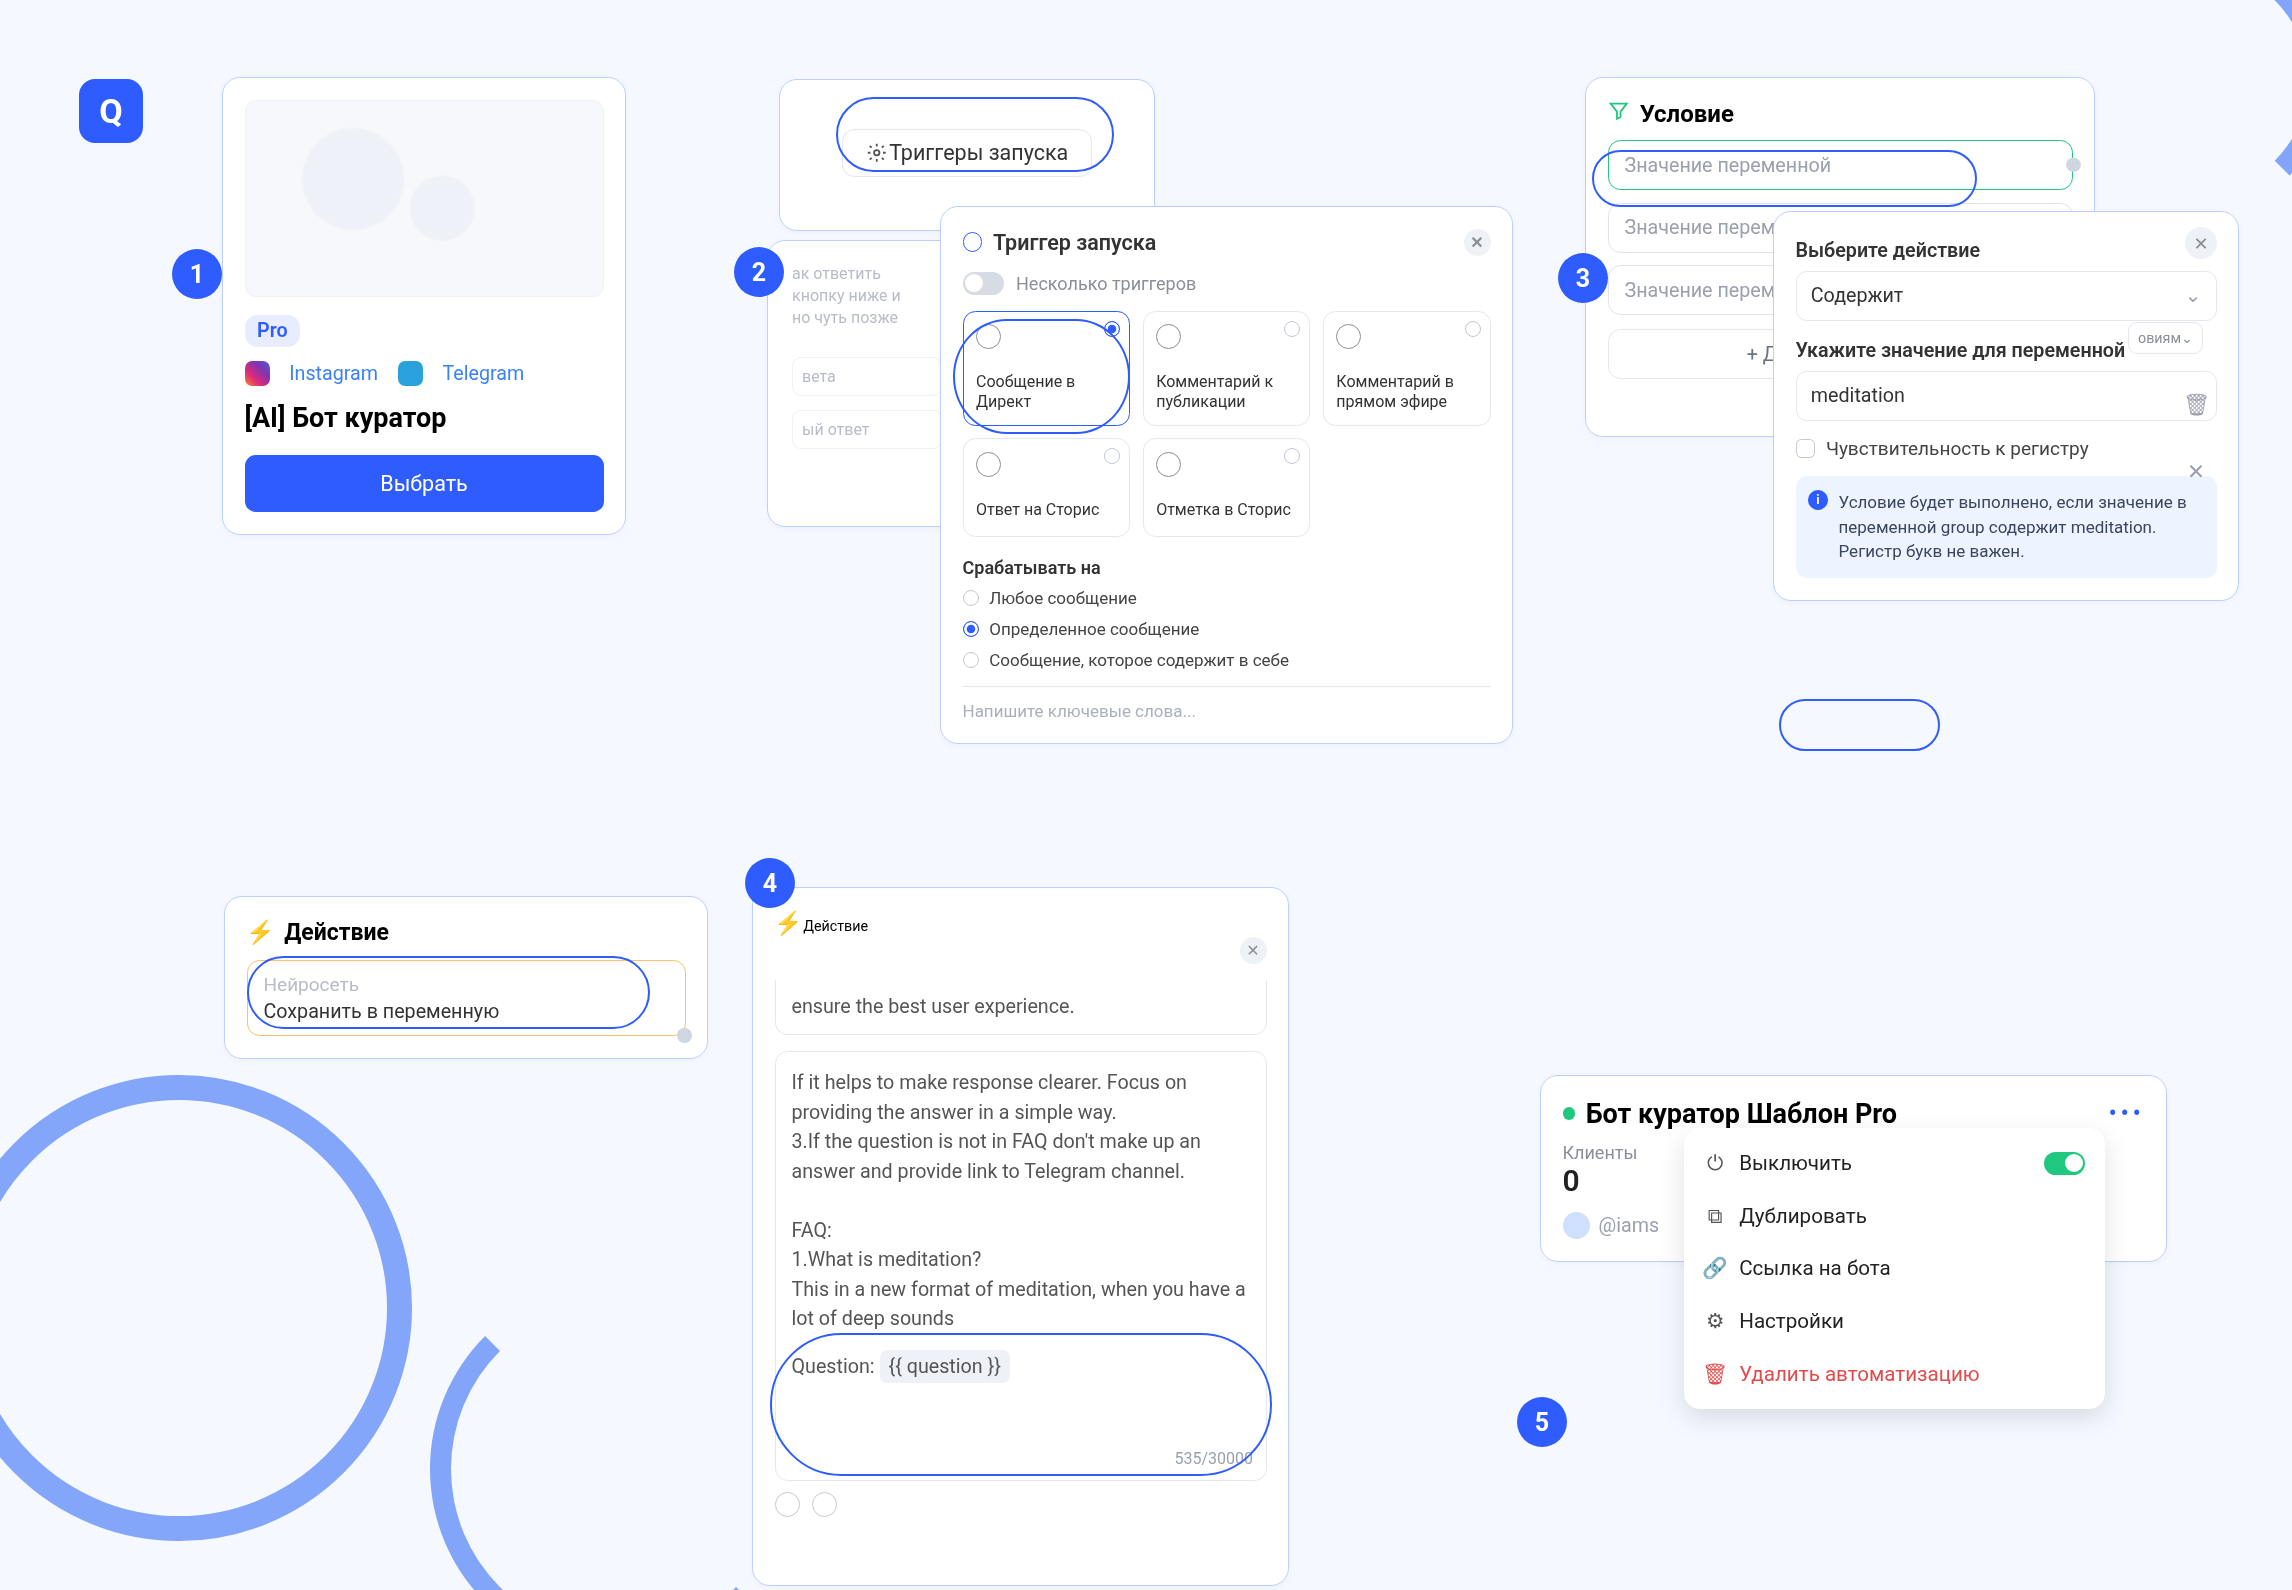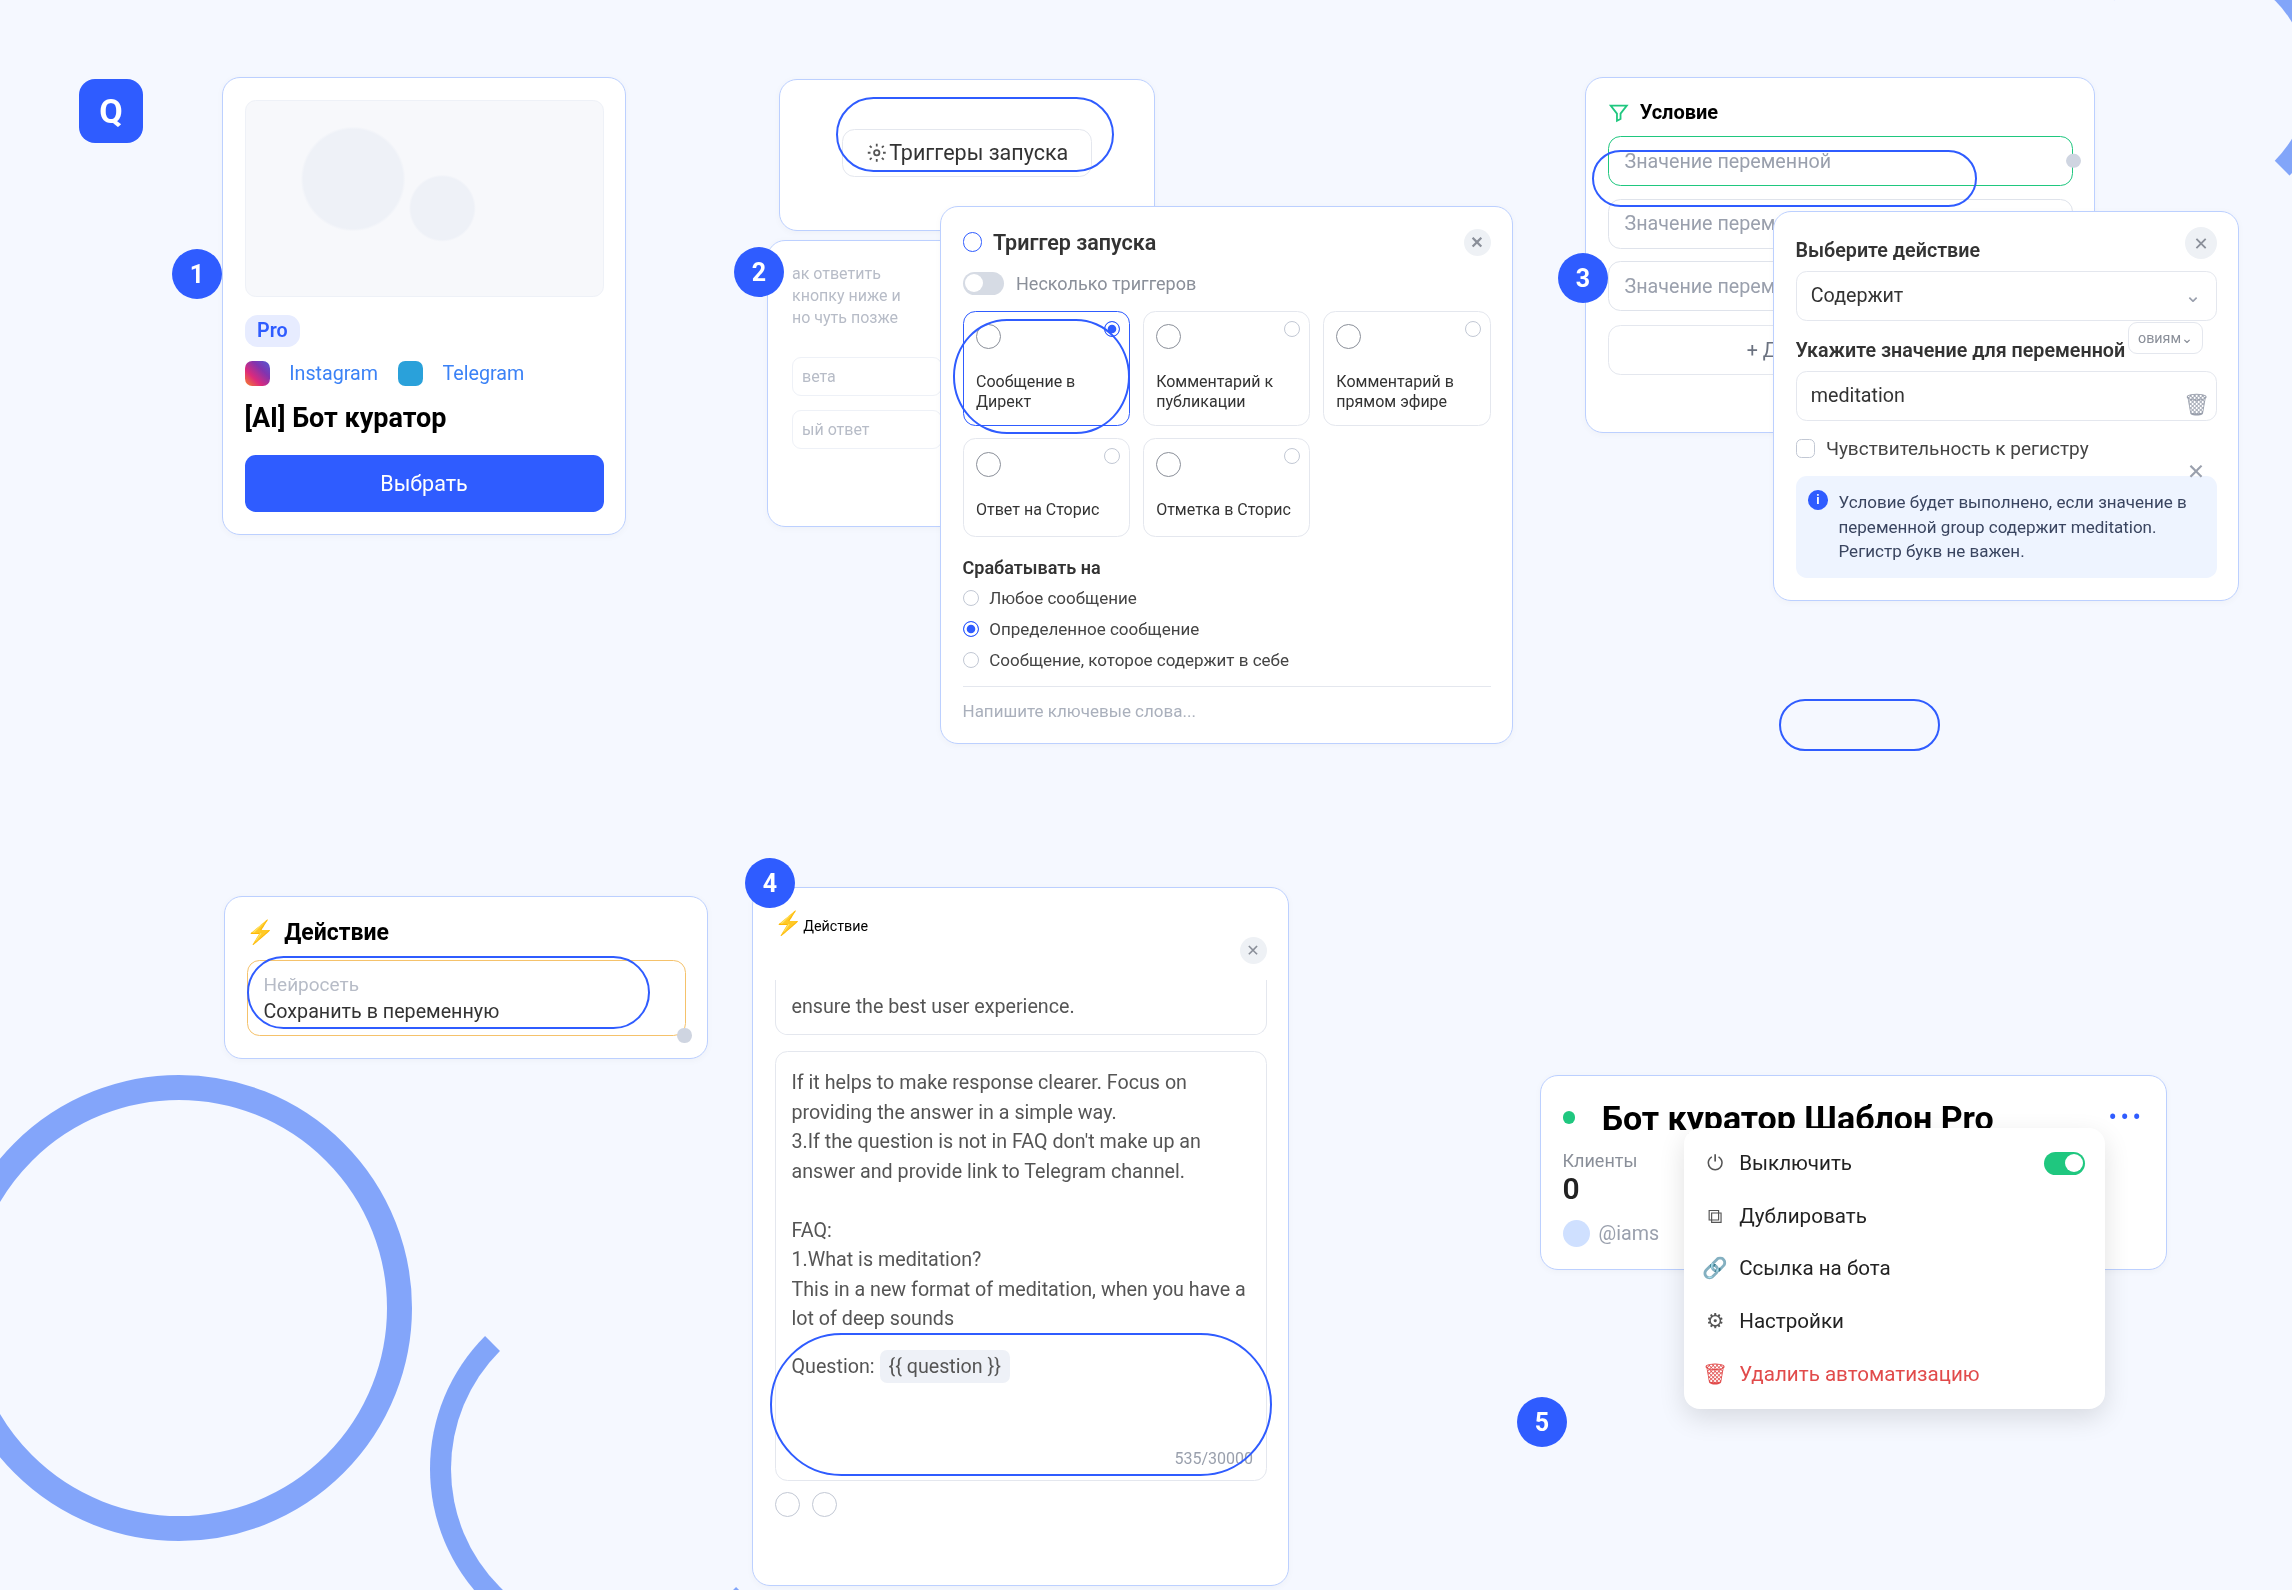--- a/index.html
+++ b/index.html
@@ -69,21 +69,21 @@
   .tcell.selected .radio{border-color:#2f5cff;background:#2f5cff;box-shadow:inset 0 0 0 2.7px #fff;}
   .tcell .tico{width:25px;height:25px;border:1.8px solid #8a8f99;border-radius:50%;display:block;margin-bottom:23px;}
   .tcell .tlabel{font-size:16px;color:#333;line-height:1.25;}
   .subhdr{font-size:18px;font-weight:600;margin-top:19.7px;color:#333;}
   .radio-row{display:flex;align-items:center;gap:10.7px;margin-top:10.7px;font-size:17px;color:#444;}
   .radio-row .r{width:16px;height:16px;border:1.8px solid #c2c8d4;border-radius:50%;}
   .radio-row.sel .r{border-color:#2f5cff;background:#2f5cff;box-shadow:inset 0 0 0 2.7px #fff;}
   .kw-input{margin-top:16px;border-top:0.9px solid #e4e7ee;padding-top:14.3px;color:#aab0bc;font-size:17px;}
   
   #card3a { left:1585px; top:77px; width:510px;}
-  #card3a .hdr3{display:flex;align-items:flex-end;gap:10.7px;font-size:20px;font-weight:700;}
+  #card3a .hdr3{display:flex;align-items:flex-start;gap:10.7px;font-size:24px;font-weight:700;}
   .funnel{width:21.5px;height:21.5px;}
   .cond-row{border:1.8px solid #dfe3eb;border-radius:12.5px;padding:12.5px 16px;margin-top:12.5px;color:#9aa0ad;font-size:19.7px;position:relative;}
   .cond-row.active{border-color:#1fc77f;}
   .cond-row .port{position:absolute;right:-9px;top:50%;transform:translateY(-50%);width:14.3px;height:14.3px;border-radius:50%;background:#cfd5e1;}
   .add-cond{margin-top:14.3px;border:0.9px solid #e4e7ee;border-radius:12.5px;text-align:center;padding:12.5px;color:#6b7280;font-size:19.7px;}
   .nomatch{margin-top:14.3px;text-align:right;color:#9aa0ad;font-size:18px;}
   #card3b { left:1773px; top:211px; width:466px; }
   #card3b .sec-label{font-size:19.7px;font-weight:600;color:#333;margin-top:5.4px;}
   .select-box{border:0.9px solid #e4e7ee;border-radius:10.7px;padding:12.5px 14.3px;margin-top:9px;display:flex;justify-content:space-between;color:#333;font-size:19.7px;}
   .chev{color:#9aa0ad;}
@@ -105,21 +105,21 @@
   #card4b .prompt-box{border:0.9px solid #e4e7ee;border-radius:12.5px;padding:16px;margin-top:16px;color:#555;font-size:19.7px;line-height:1.5;position:relative;height:430px;overflow:hidden;}
   #card4b .counter{position:absolute;bottom:9px;right:12.5px;color:#9aa0ad;font-size:16px;}
   #card4b .qline{margin-top:16px;}
   .token{background:#eef1f7;border-radius:7.2px;padding:1.8px 9px;display:inline-block;}
   #card4b .ftr{display:flex;gap:12.5px;margin-top:10.7px;color:#9aa0ad;}
   #card4b .ftr .fico{width:25px;height:25px;border:1.8px solid #c2c8d4;border-radius:50%;}
   
   #card5a{left:1540px;top:1075px;width:627px;}
   #card5a .row1{display:flex;align-items:center;gap:10.7px;}
   #card5a .grn-dot{width:12.5px;height:12.5px;border-radius:50%;background:#1fc77f;}
-  #card5a .title5{font-size:34px;font-weight:700;margin-left:16px;}
+  #card5a .title5{font-size:27px;font-weight:700;}
   #card5a .dots{margin-left:auto;color:#2f5cff;font-size:25px;letter-spacing:3.6px;}
   #card5a .krow{display:flex;align-items:flex-end;gap:16px;margin-top:12.5px;}
   #card5a .klabel{color:#8a8f99;font-size:18px;}
   #card5a .kval{font-size:30px;font-weight:600;color:#222;}
   #card5a .handle{color:#9aa0ad;font-size:19.7px;display:flex;align-items:center;gap:9px;margin-top:14.3px;}
   #card5a .avatar{width:27px;height:27px;border-radius:50%;background:#cfe0ff;}
   #card5b{left:1684px;top:1128px;width:421px;background:#fff;border-radius:16px;box-shadow:0 9px 27px rgba(0,0,0,.12);padding:9px 0;z-index:40;}
   #card5b .mrow{display:flex;align-items:center;gap:12.5px;padding:14.3px 19.7px;font-size:20.6px;color:#222;}
   #card5b .mico{width:23px;height:23px;display:flex;align-items:center;justify-content:center;color:#555;}
   #card5b .danger{color:#e14b4b;}

